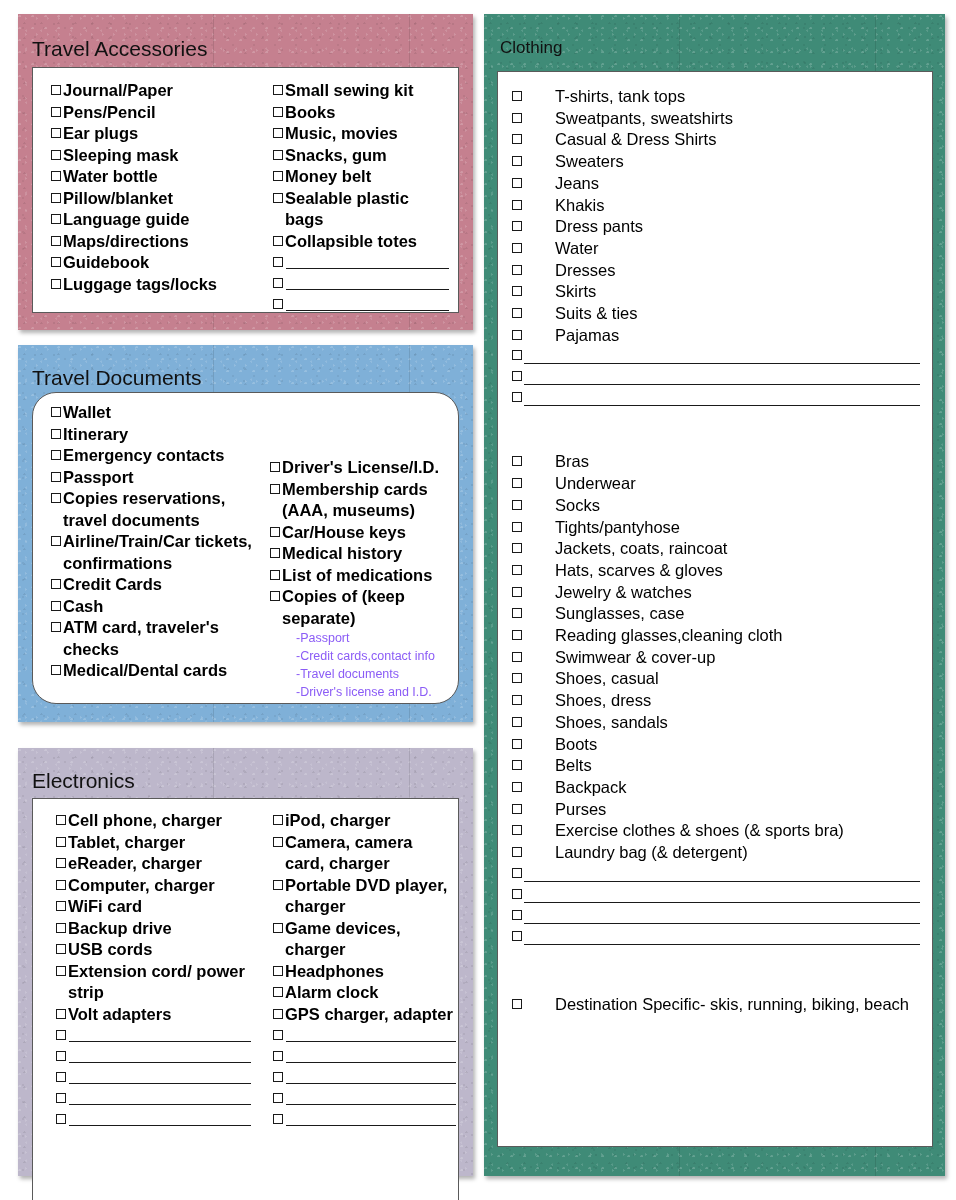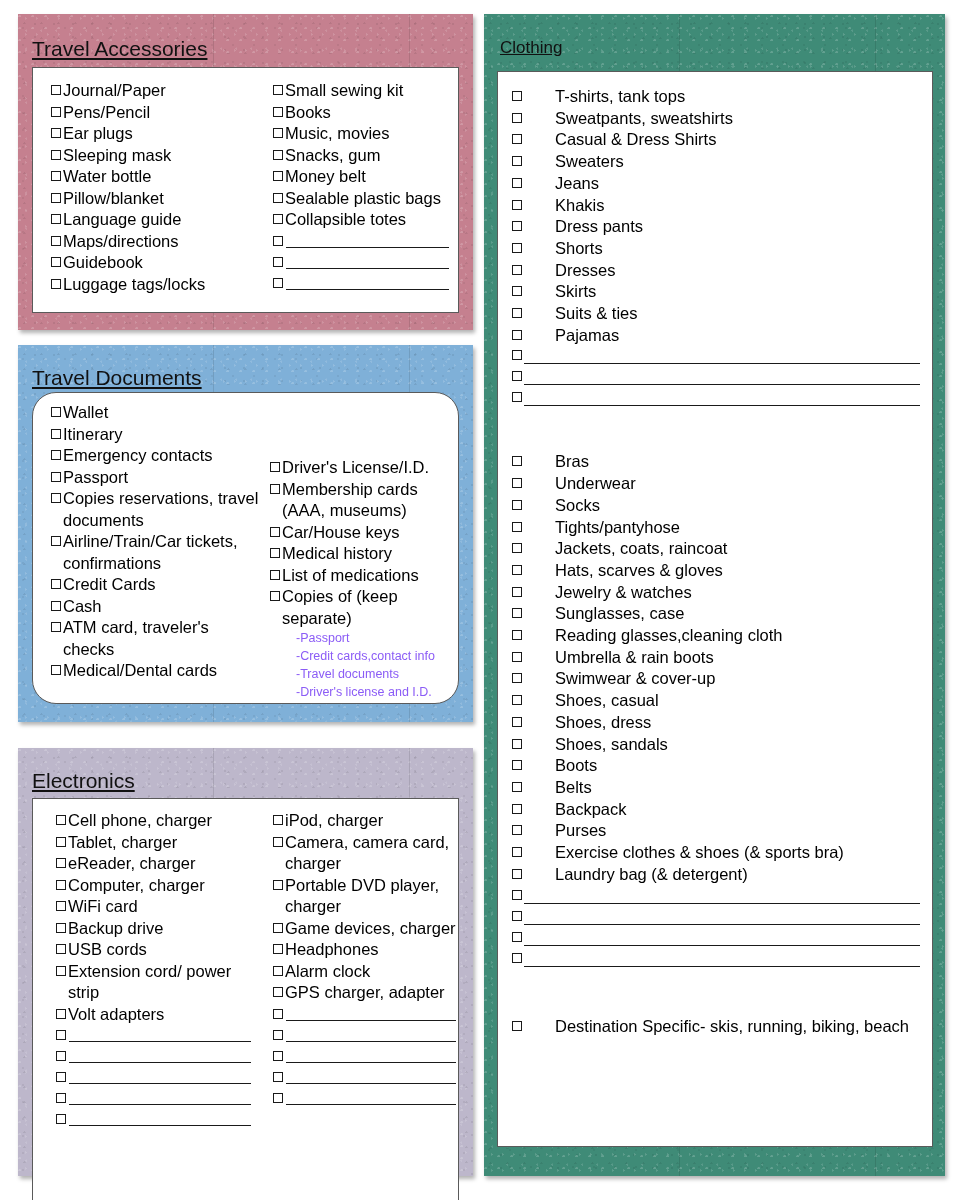--- a/index.html
+++ b/index.html
@@ -56,21 +56,20 @@
     background-size: 196px 100%;
   }
 
   .card-title {
     position: absolute;
     color: #111111;
     font-size: 21px;
     line-height: 1;
     z-index: 3;
     white-space: nowrap;
-    text-decoration: underline;
   }
 
   .panel {
     position: absolute;
     background: #ffffff;
     border: 1px solid #5a5a5a;
     box-sizing: border-box;
     z-index: 2;
     overflow: hidden;
   }
@@ -94,20 +93,21 @@
     width: 10px; height: 10px;
     border: 1.4px solid #1a1a1a;
     background: #fff;
     margin-top: 5px;
     margin-right: 2px;
     box-sizing: border-box;
   }
   .txt {
     flex: 1 1 auto;
     white-space: pre-wrap;
+    font-weight: bold;
   }
 
   
   .row.blank .line {
     flex: 1 1 auto;
     border-bottom: 1.6px solid #1a1a1a;
     height: 16px;
     margin-left: 1px;
   }
   .row.blank { margin-bottom: 4px; }
@@ -478,21 +478,21 @@
             <span class="ctxt">Khakis</span>
           </div>
           <div class="crow">
             <span class="ccb"></span>
             <span class="cgap"></span>
             <span class="ctxt">Dress pants</span>
           </div>
           <div class="crow">
             <span class="ccb"></span>
             <span class="cgap"></span>
-            <span class="ctxt">Shorts</span>
+            <span class="ctxt">Water</span>
           </div>
           <div class="crow">
             <span class="ccb"></span>
             <span class="cgap"></span>
             <span class="ctxt">Dresses</span>
           </div>
           <div class="crow">
             <span class="ccb"></span>
             <span class="cgap"></span>
             <span class="ctxt">Skirts</span>
@@ -557,25 +557,20 @@
           </div>
           <div class="crow">
             <span class="ccb"></span>
             <span class="cgap"></span>
             <span class="ctxt">Sunglasses, case</span>
           </div>
           <div class="crow">
             <span class="ccb"></span>
             <span class="cgap"></span>
             <span class="ctxt">Reading glasses,cleaning cloth</span>
-          </div>
-          <div class="crow">
-            <span class="ccb"></span>
-            <span class="cgap"></span>
-            <span class="ctxt">Umbrella &amp; rain boots</span>
           </div>
           <div class="crow">
             <span class="ccb"></span>
             <span class="cgap"></span>
             <span class="ctxt">Swimwear &amp; cover-up</span>
           </div>
           <div class="crow">
             <span class="ccb"></span>
             <span class="cgap"></span>
             <span class="ctxt">Shoes, casual</span>

